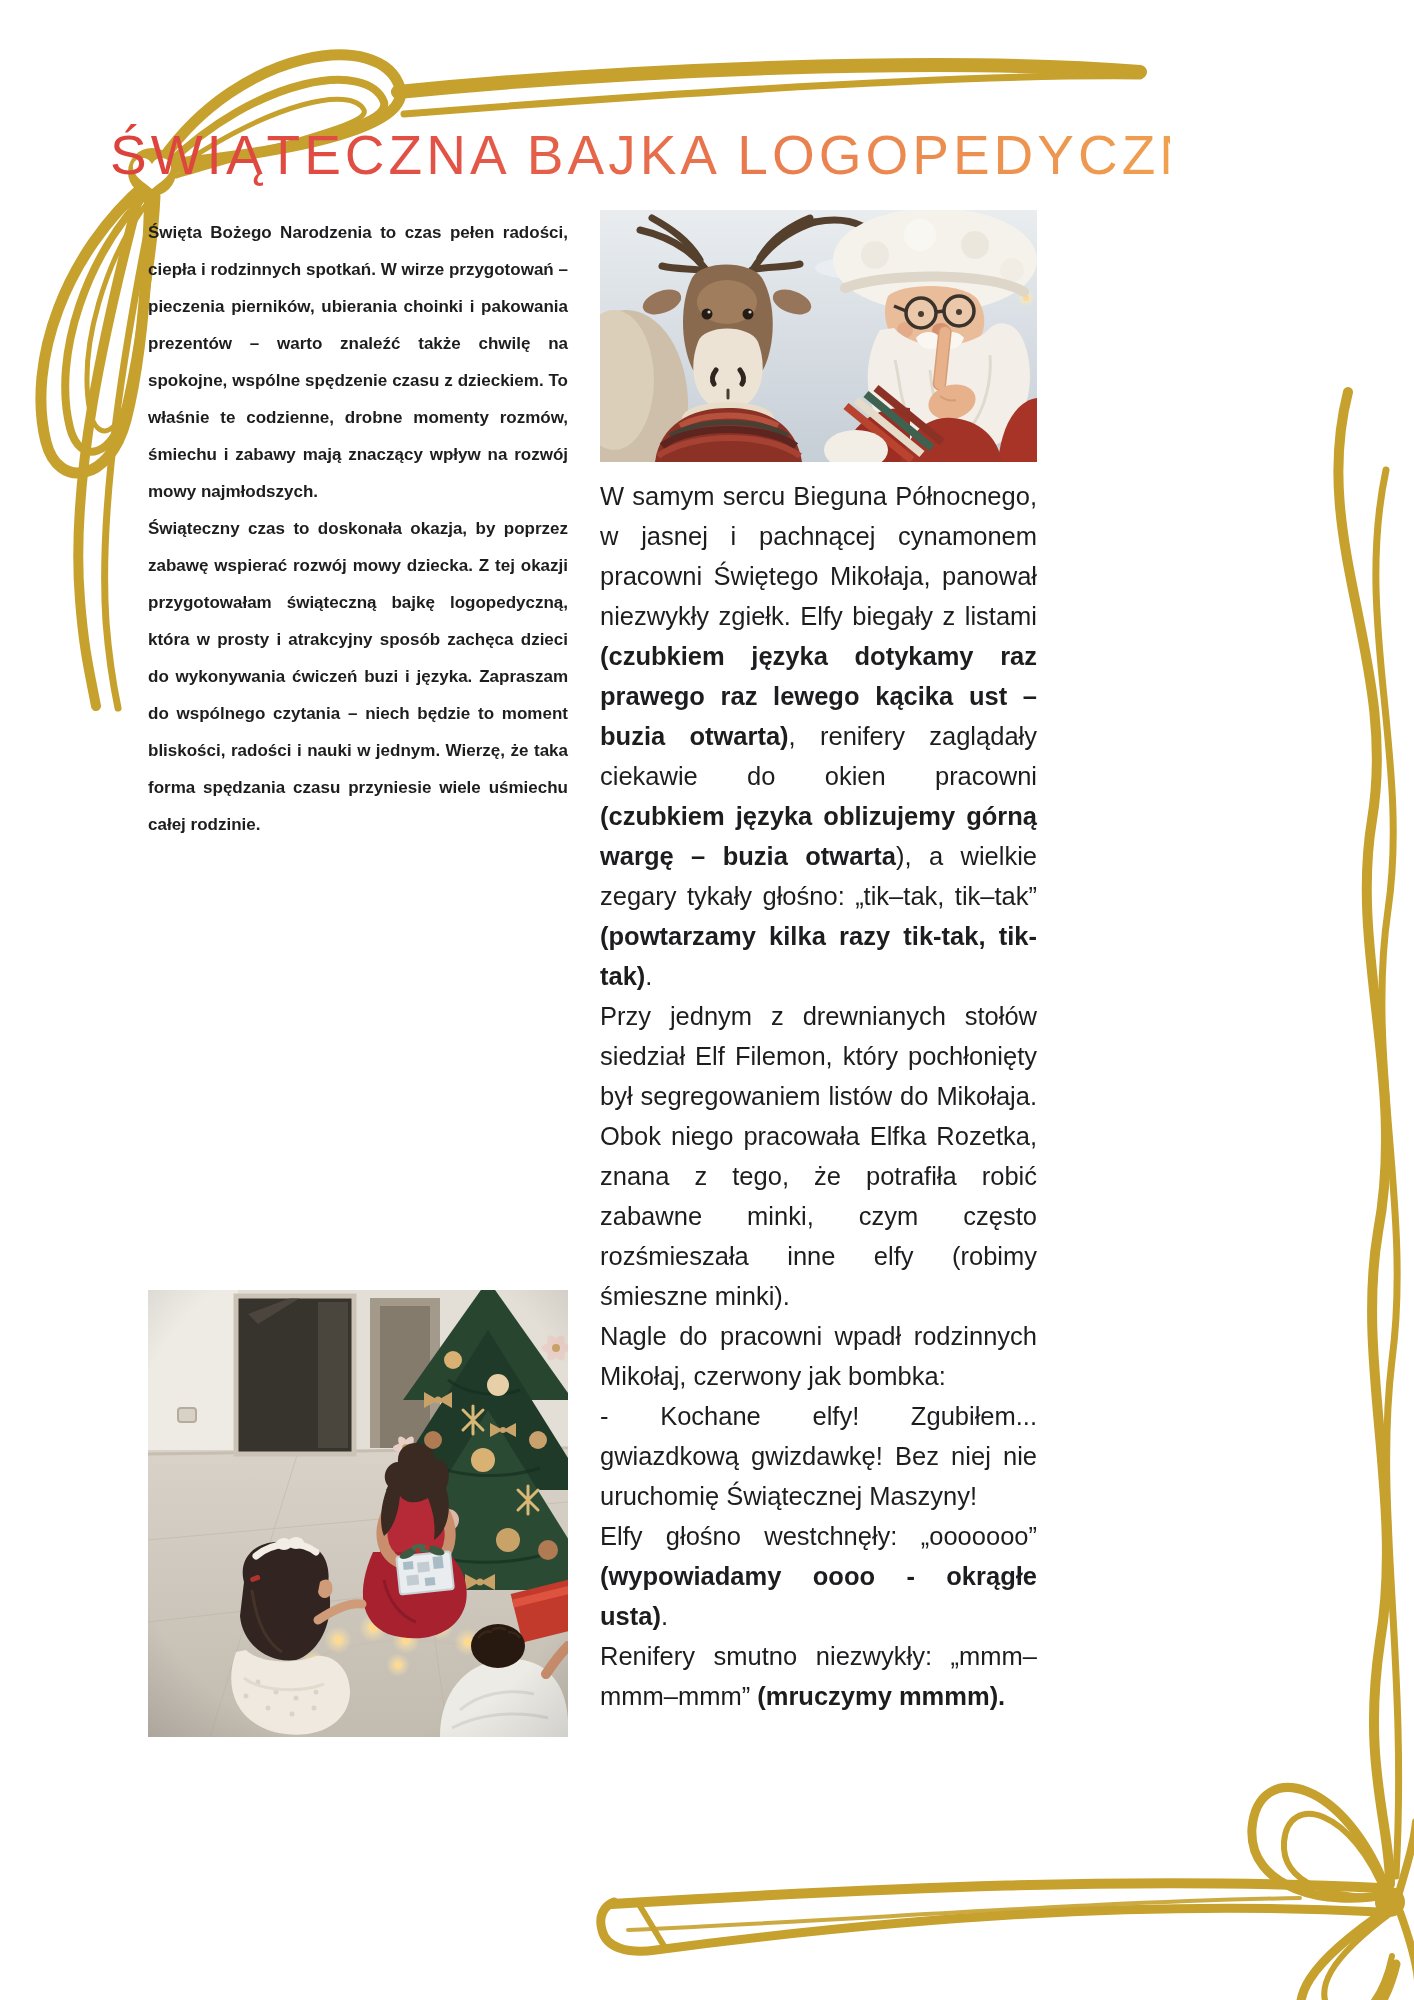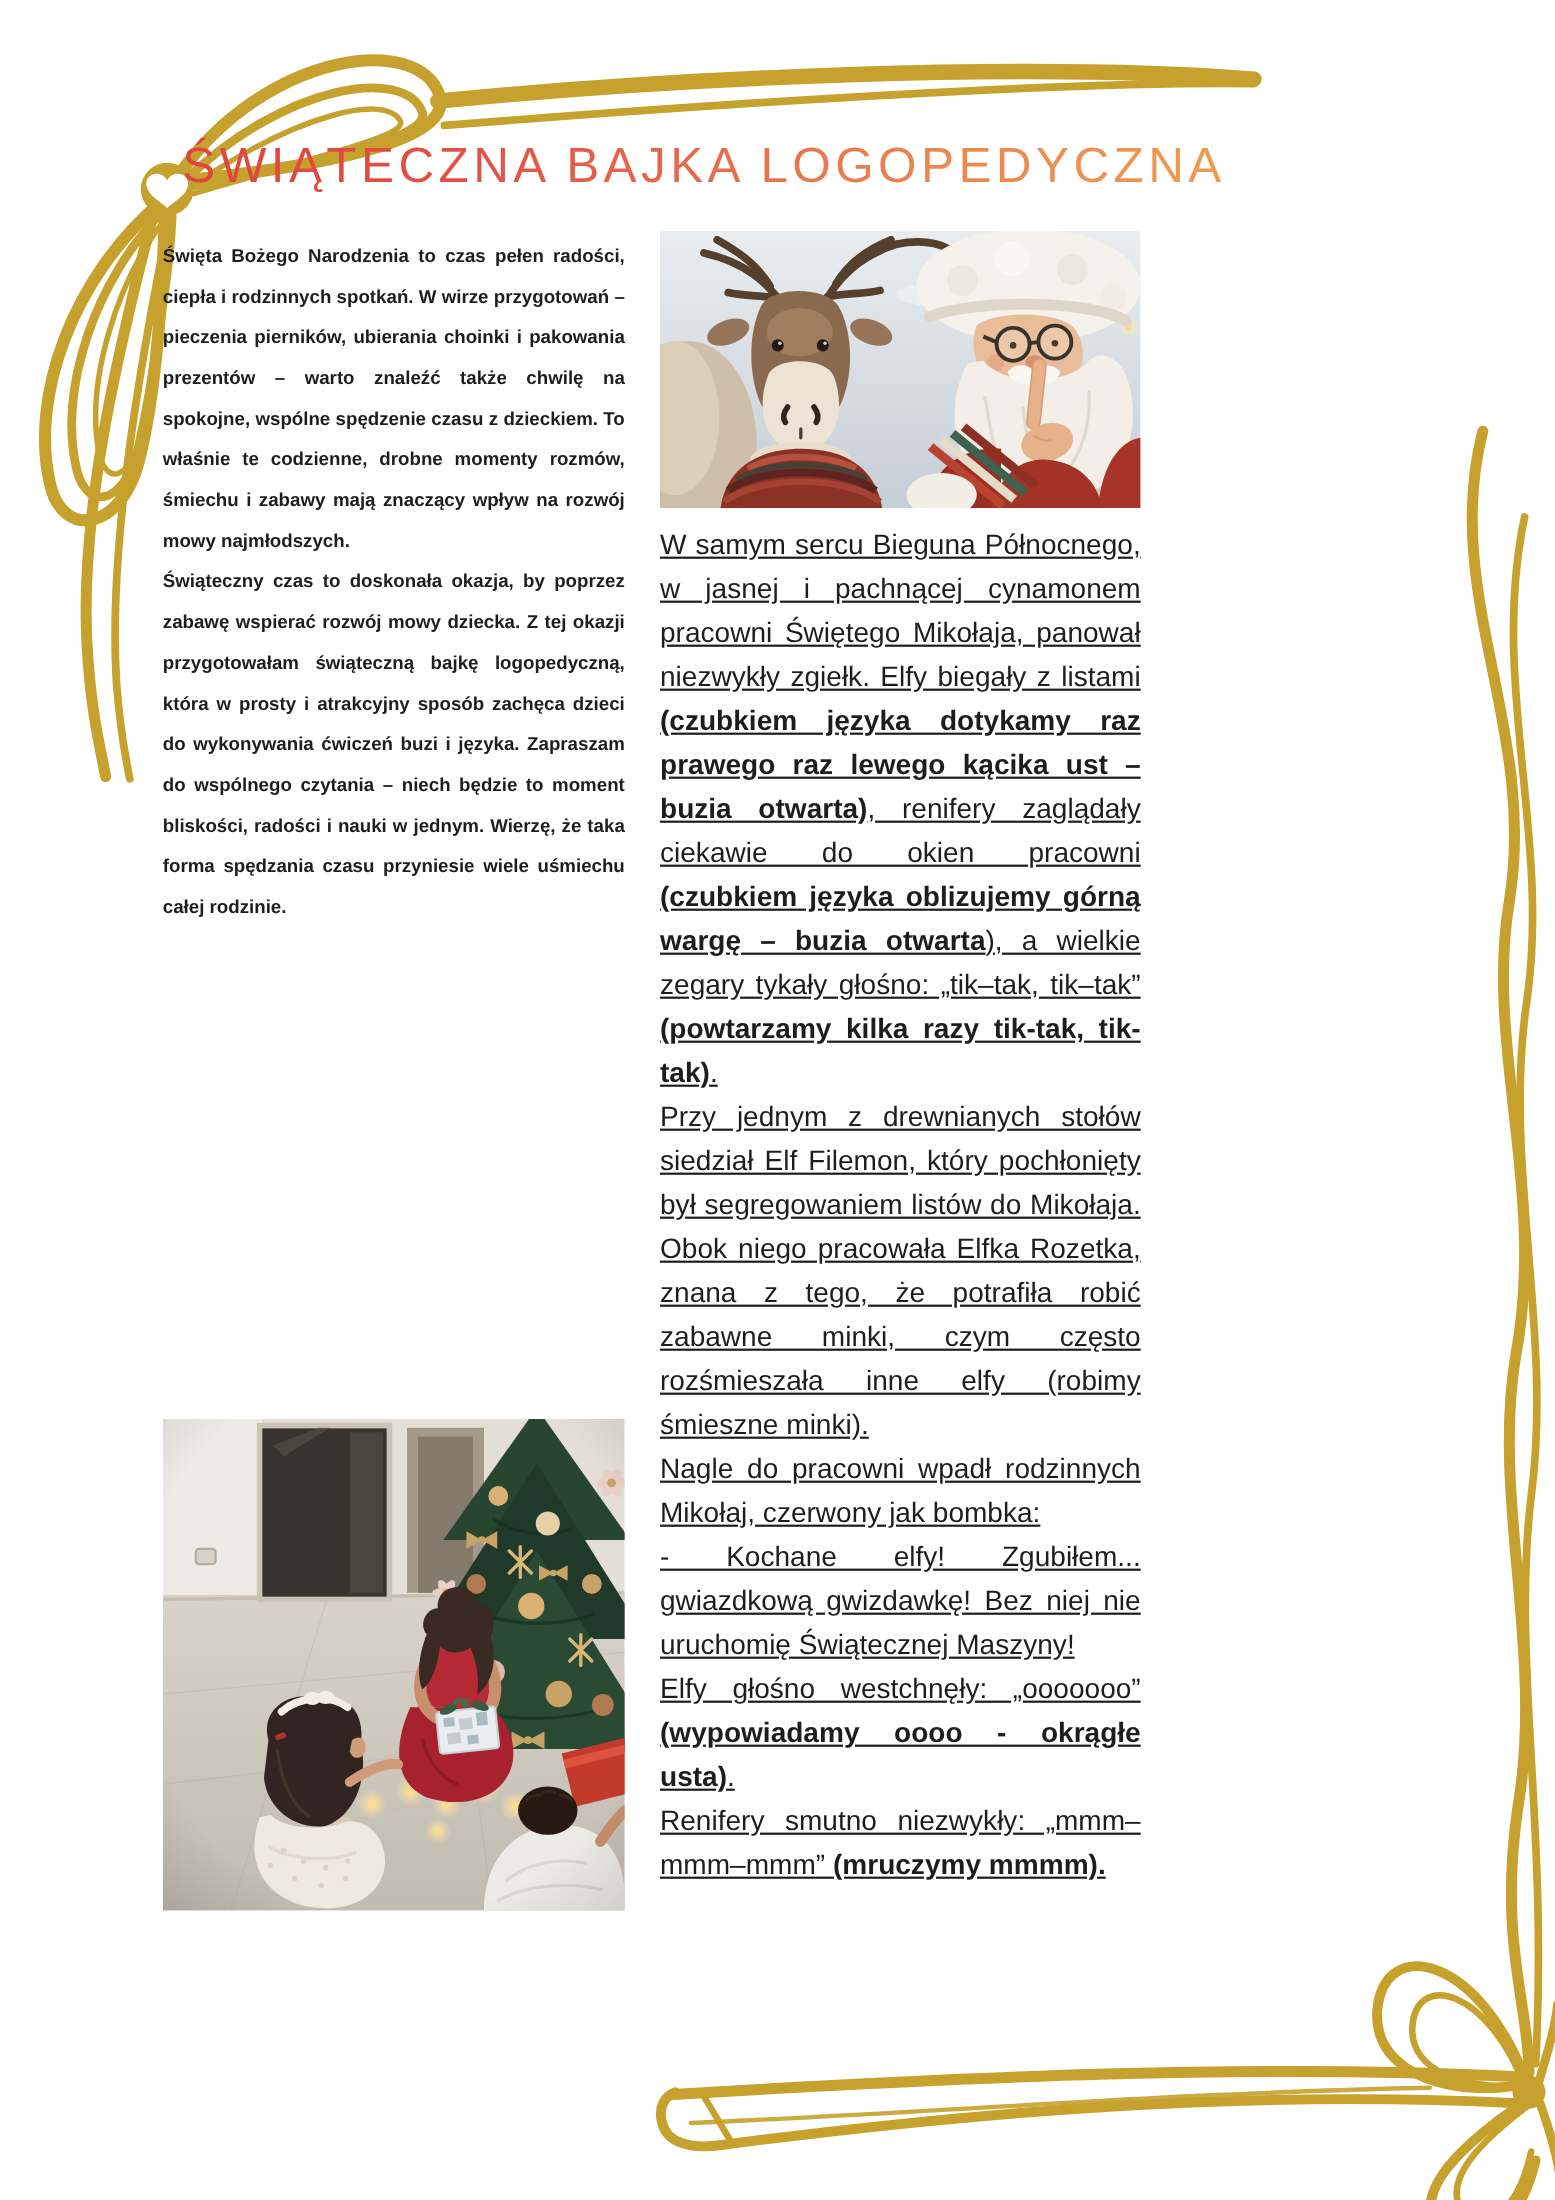--- a/index.html
+++ b/index.html
@@ -3,32 +3,32 @@
 <meta charset="utf-8">
 <style>
   html,body{margin:0;padding:0;background:#ffffff;}
   .page{
     position:relative;width:1414px;height:2000px;background:#ffffff;overflow:hidden;
     font-family:"Liberation Sans",sans-serif;color:#1d1d1f;
   }
   .deco{position:absolute;left:0;top:0;width:1414px;height:2000px;pointer-events:none;}
   .title{
     position:absolute;left:110px;top:124px;width:1060px;text-align:center;
-    font-size:45px;letter-spacing:4px;font-weight:400;line-height:1.15;
+    font-size:55px;letter-spacing:4px;font-weight:400;line-height:1.15;
     color:#e25a47;white-space:nowrap;
   }
   @supports (-webkit-background-clip:text){
     .title{
       background:linear-gradient(90deg,#dc423c 0%,#e25146 30%,#ea8450 68%,#efa04f 100%);
       -webkit-background-clip:text;background-clip:text;-webkit-text-fill-color:transparent;
     }
   }
   .col-left{position:absolute;left:148px;top:214px;width:420px;}
   .col-left p{margin:0;font-weight:700;font-size:17px;line-height:37px;text-align:justify;}
-  .col-right{position:absolute;left:600px;top:210px;width:437px;text-decoration:underline;}
+  .col-right{position:absolute;left:600px;top:210px;width:437px;}
   .photo-frame-top{width:437px;height:252px;overflow:hidden;}
   .story{margin-top:14px;}
   .story p{margin:0;font-size:25.5px;line-height:40px;text-align:justify;}
   .story b{font-weight:700;}
   .photo-frame-bottom{position:absolute;left:148px;top:1290px;width:420px;height:447px;overflow:hidden;}
   svg{display:block;}
 </style>
 </head>
 <body>
 

